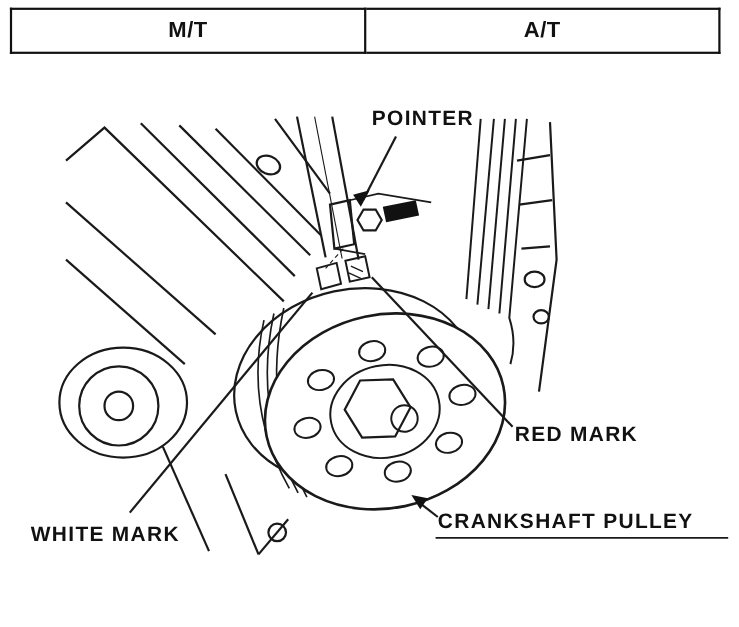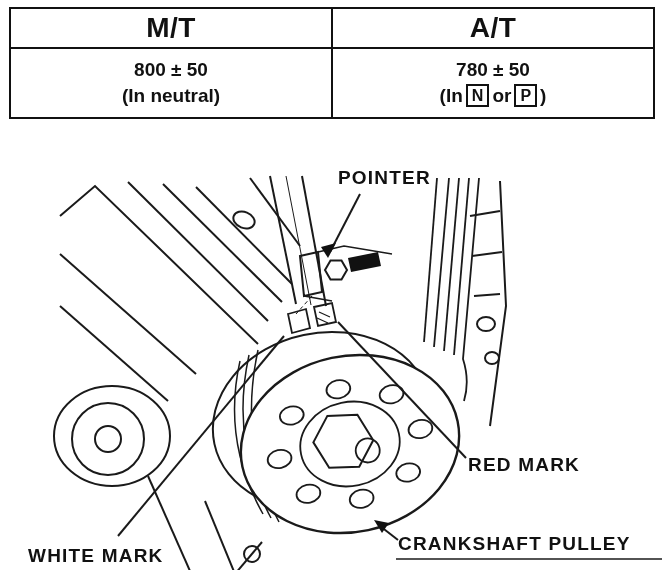--- a/index.html
+++ b/index.html
@@ -16,21 +16,21 @@
     width:646px;
     table-layout:fixed;
   }
   table.spec th, table.spec td{
     border:2.5px solid #111;
     text-align:center;
     vertical-align:middle;
     font-weight:700;
   }
   table.spec th{
-    font-size:28px;
+    font-size:20px;
     height:36px;
     letter-spacing:.5px;
   }
   table.spec td{
     height:66px;
     font-size:19px;
     line-height:26px;
   }
   .boxed{
     display:inline-block;
@@ -54,32 +54,20 @@
   .ink{stroke:#1a1a1a;fill:none;}
 </style>
 </head>
 <body>
 
 <table class="spec">
   <tbody>
   <tr>
     <th>M/T</th>
     <th>A/T</th>
-  </tr>
-  <tr>
-    <td>
-      <div>800 ± 50</div>
-      <div>(In neutral)</div>
-    </td>
-    <td>
-      <div>780 ± 50</div>
-      <div>
-        <span>(In</span><span class="boxed">N</span><span>or</span><span class="boxed">P</span><span>)</span>
-      </div>
-    </td>
   </tr>
   </tbody>
 </table>
 
 <svg class="diagram" width="672" height="430" viewBox="0 140 672 430" xmlns="http://www.w3.org/2000/svg">
 
   <g class="ink" stroke-width="2">
     <path d="M60,210 L95,180 L258,338"></path>
     <path d="M128,176 L268,315"></path>
     <path d="M163,178 L282,296"></path>

